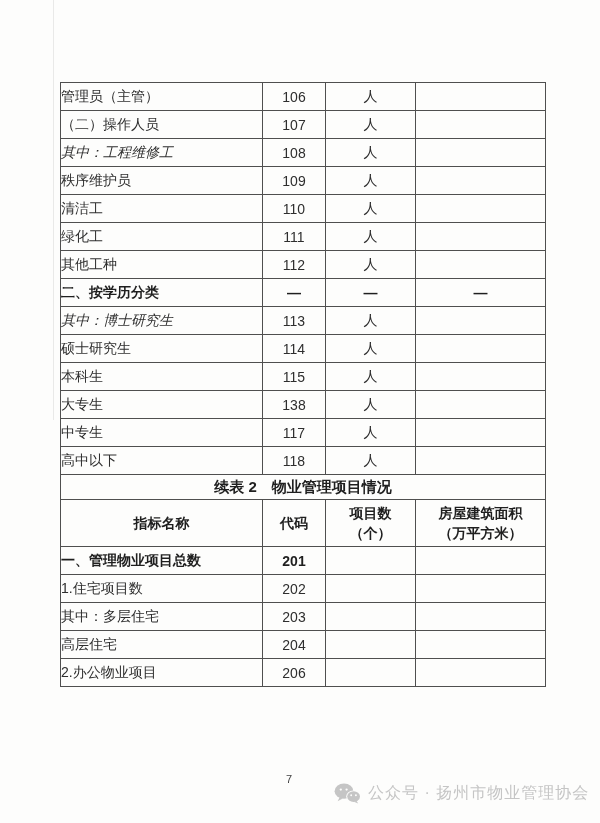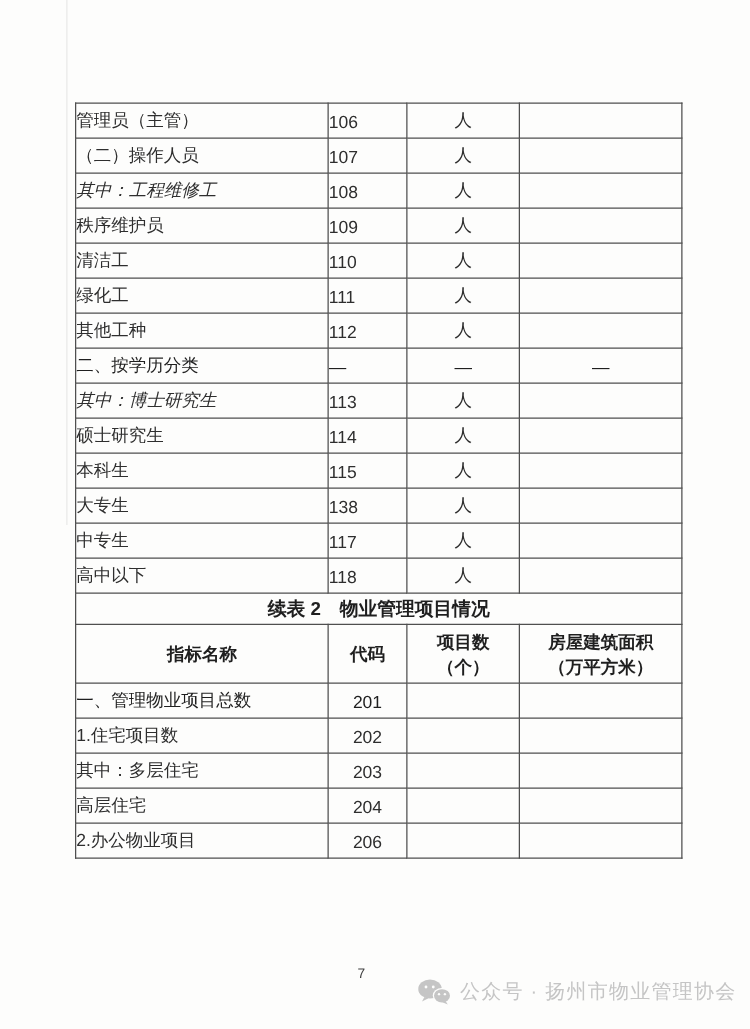--- a/index.html
+++ b/index.html
@@ -39,25 +39,25 @@
     white-space: nowrap;
   }
   tr.r1 td { height: 27px; }
   tr.r2 td { height: 27px; }
   td.name { text-align: left; }
   td.i0 { padding-left: 7px; }
   td.i1 { padding-left: 36px; font-style: italic; }
   td.i2 { padding-left: 84px; }
   td.i1s { padding-left: 30px; }
   td.i2s { padding-left: 76px; }
-  td.code { font-size: 13.5px; color: #5d5d5d; }
+  td.code { text-align: center; font-size: 13.5px; color: #5d5d5d; }
   td.code2 { text-align: center; font-size: 13.5px; color: #878787; }
   td.unit { text-align: center; color: #3a3a3a; }
   td.val  { text-align: center; color: #3a3a3a; }
-  tr.bold td.name, tr.bold td { font-weight: normal; color: #1f1f1f; }
+  tr.bold td.name, tr.bold td { font-weight: bold; color: #1f1f1f; }
   tr.caption-row td {
     height: 24px;
     text-align: center;
     font-weight: bold;
     font-size: 15px;
     color: #1f1f1f;
   }
   tr.header-row th {
     height: 46px;
     text-align: center;

